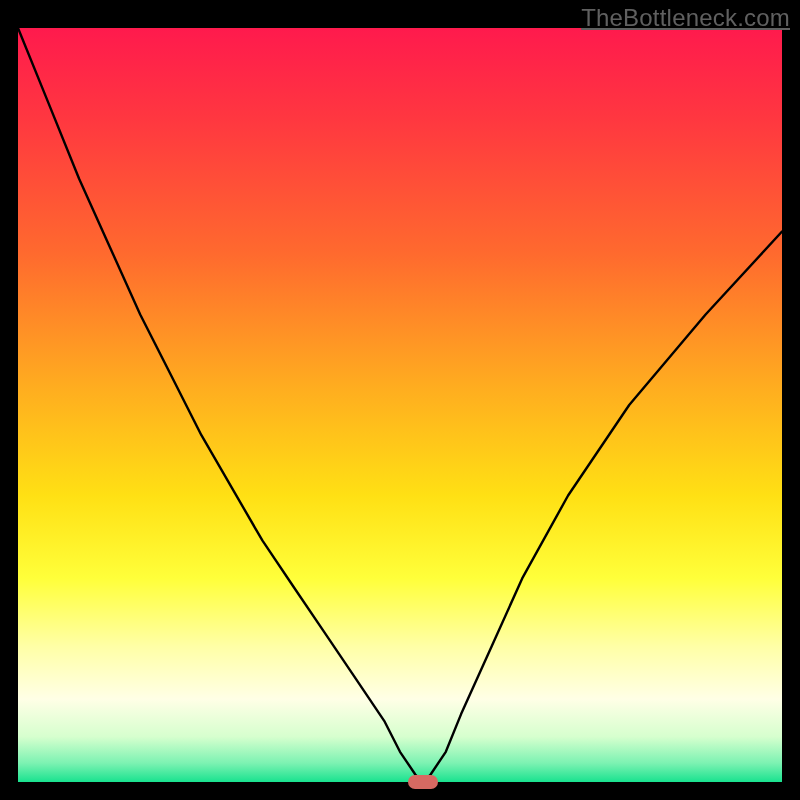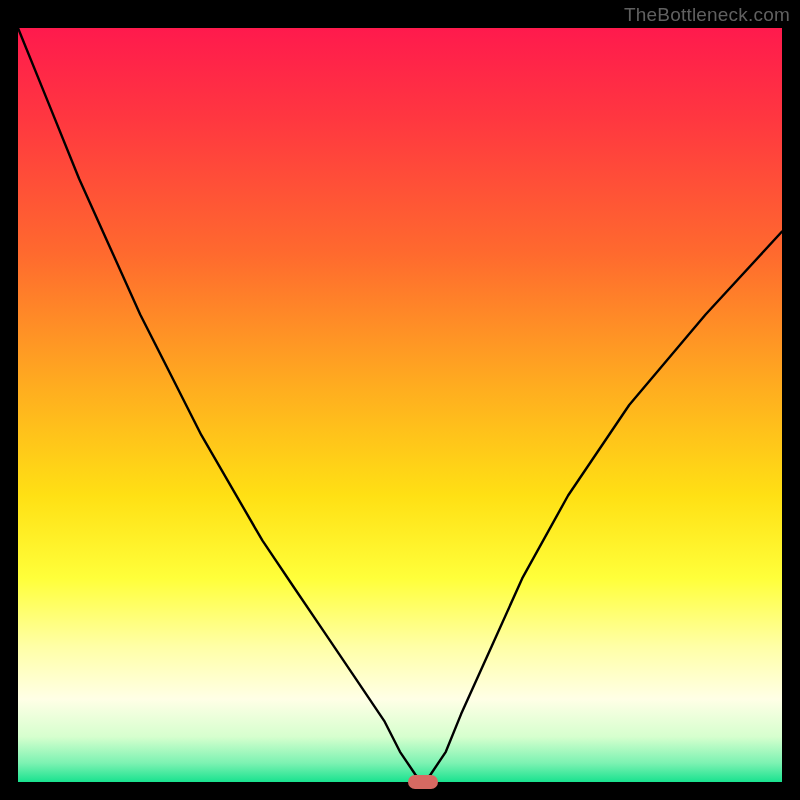--- a/index.html
+++ b/index.html
@@ -15,24 +15,25 @@
     position: relative;
     width: 800px;
     height: 800px;
     background: #000;
   }
   .watermark {
     position: absolute;
     top: 4px;
     right: 10px;
     color: #606060;
-    font-size: 19px;
+    font-size: 24px;
     font-weight: 500;
     z-index: 10;
     letter-spacing: 0.2px;
+    text-decoration: underline;
   }
   .plot {
     position: absolute;
     left: 18px;
     top: 28px;
     width: 764px;
     height: 754px;
   }
   .plot svg {
     display: block;

